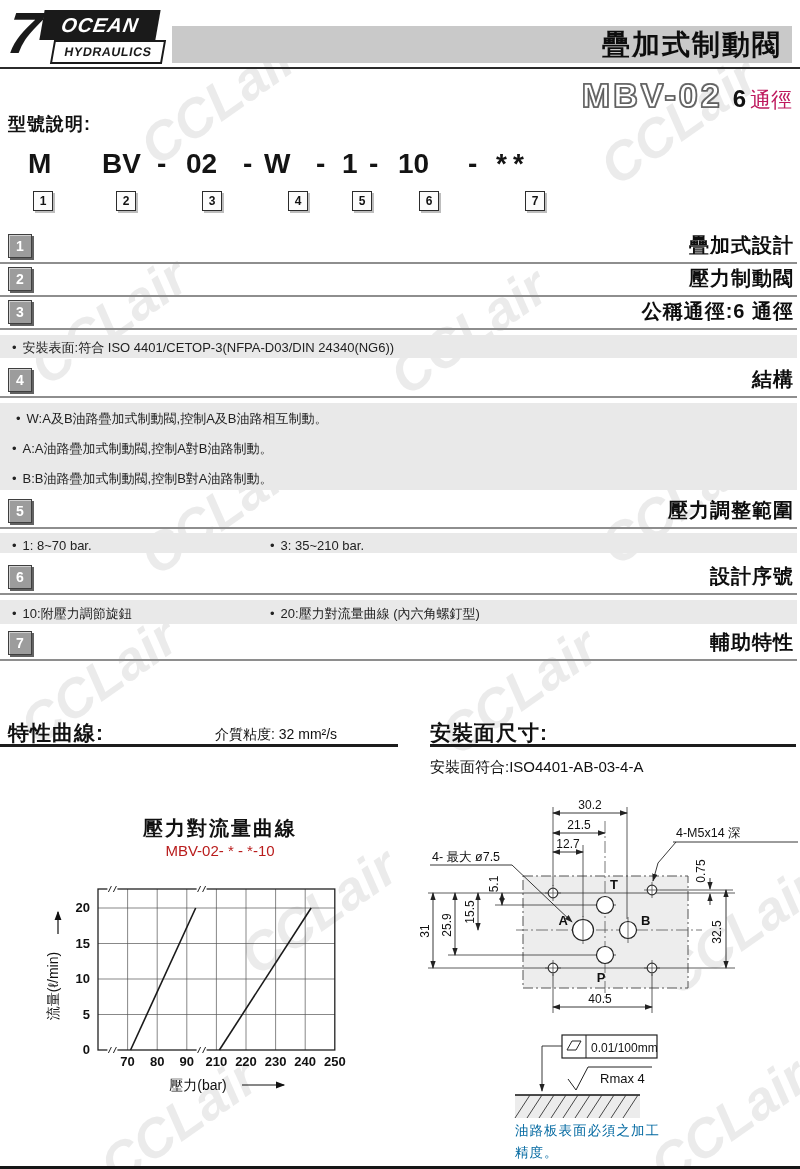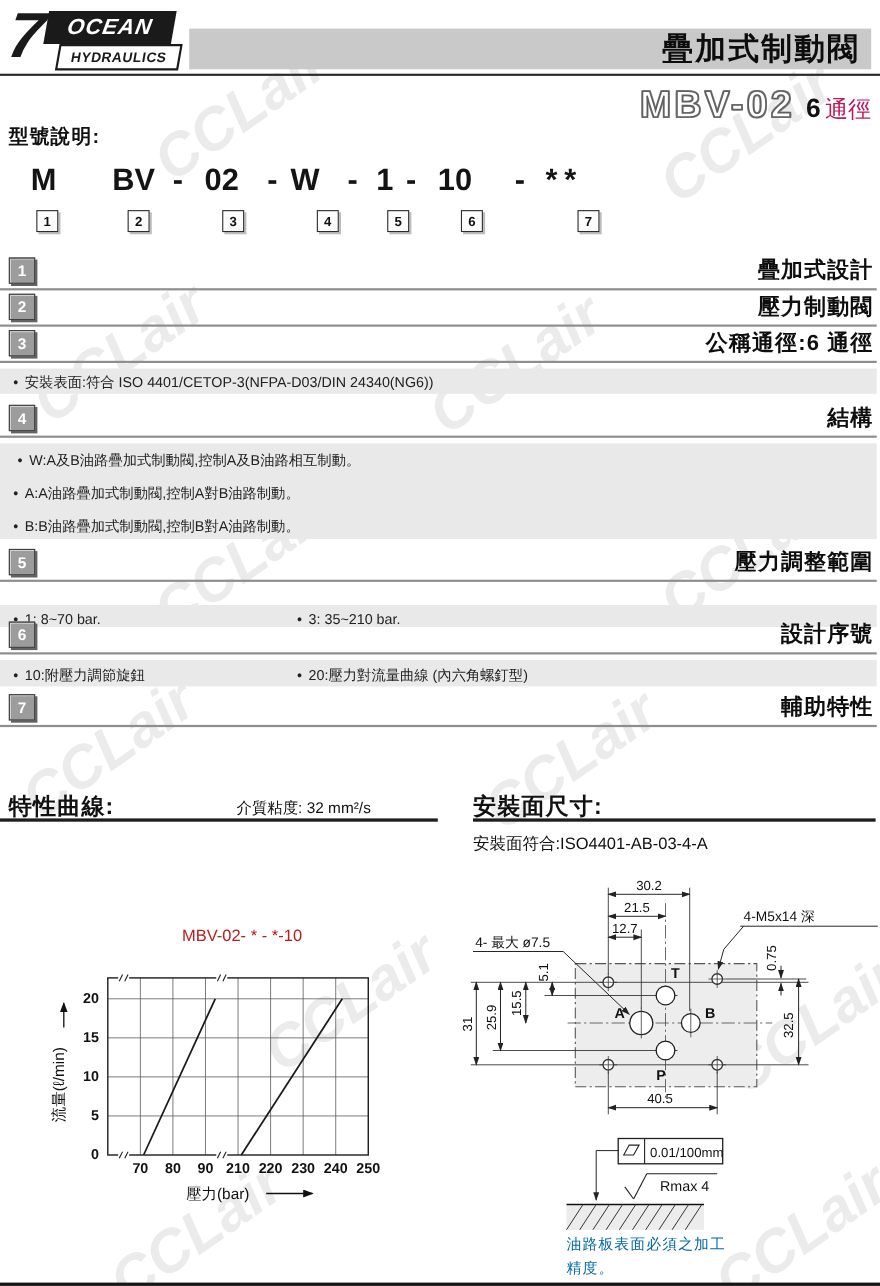--- a/index.html
+++ b/index.html
@@ -128,21 +128,21 @@
     <div class="secrule" style="top:396px;"></div>
     <div class="grow" style="top:403px;height:87px;">
       <span class="gcell" style="left:16px;top:7px;"><span class="blt">•</span><span>W:A及B油路疊加式制動閥,控制A及B油路相互制動。</span></span>
       <span class="gcell" style="left:12px;top:37px;"><span class="blt">•</span><span>A:A油路疊加式制動閥,控制A對B油路制動。</span></span>
       <span class="gcell" style="left:12px;top:67px;"><span class="blt">•</span><span>B:B油路疊加式制動閥,控制B對A油路制動。</span></span>
     </div>
 
     <span class="secnum" style="top:499px;">5</span>
     <span class="sectitle" style="top:497px;">壓力調整範圍</span>
     <div class="secrule" style="top:527px;"></div>
-    <div class="grow" style="top:550px;height:20px;">
+    <div class="grow" style="top:533px;height:20px;">
       <span class="gcell" style="left:12px;top:5px;"><span class="blt">•</span><span>1: 8~70 bar.</span></span>
       <span class="gcell" style="left:270px;top:5px;"><span class="blt">•</span><span>3: 35~210 bar.</span></span>
     </div>
 
     <span class="secnum" style="top:565px;">6</span>
     <span class="sectitle" style="top:563px;">設計序號</span>
     <div class="secrule" style="top:593px;"></div>
     <div class="grow" style="top:600px;height:24px;">
       <span class="gcell" style="left:12px;top:5px;"><span class="blt">•</span><span>10:附壓力調節旋鈕</span></span>
       <span class="gcell" style="left:270px;top:5px;"><span class="blt">•</span><span>20:壓力對流量曲線 (內六角螺釘型)</span></span>
@@ -153,20 +153,21 @@
     <div class="secrule" style="top:659px;"></div>
   </div>
 
   <div class="abs h2l" style="left:8px;top:719px;">特性曲線:</div>
   <div class="abs" style="left:215px;top:726px;font-size:14px;">介質粘度: 32 mm²/s</div>
   <div class="uline" style="left:0;top:744px;width:398px;"></div>
   <div class="abs h2l" style="left:430px;top:719px;">安裝面尺寸:</div>
   <div class="uline" style="left:430px;top:744px;width:366px;"></div>
   <div class="abs" style="left:430px;top:758px;font-size:15px;">安裝面符合:ISO4401-AB-03-4-A</div>
 
+  <div class="abs ctitle">壓力對流量曲線</div>
   <div class="abs csub">MBV-02- * - *-10</div>
 
   <svg class="abs" id="curve-svg" style="left:40px;top:868px;" width="360" height="245" viewBox="0 0 360 245">
     <defs>
       <marker id="arr1" markerWidth="9" markerHeight="8" refX="7" refY="3" orient="auto-start-reverse">
         <path d="M0,0L8,3L0,6Z" fill="#111"></path>
       </marker>
     </defs>
     <g stroke="#555" stroke-width="0.7">
       <line x1="87.6" y1="21" x2="87.6" y2="182"></line>

